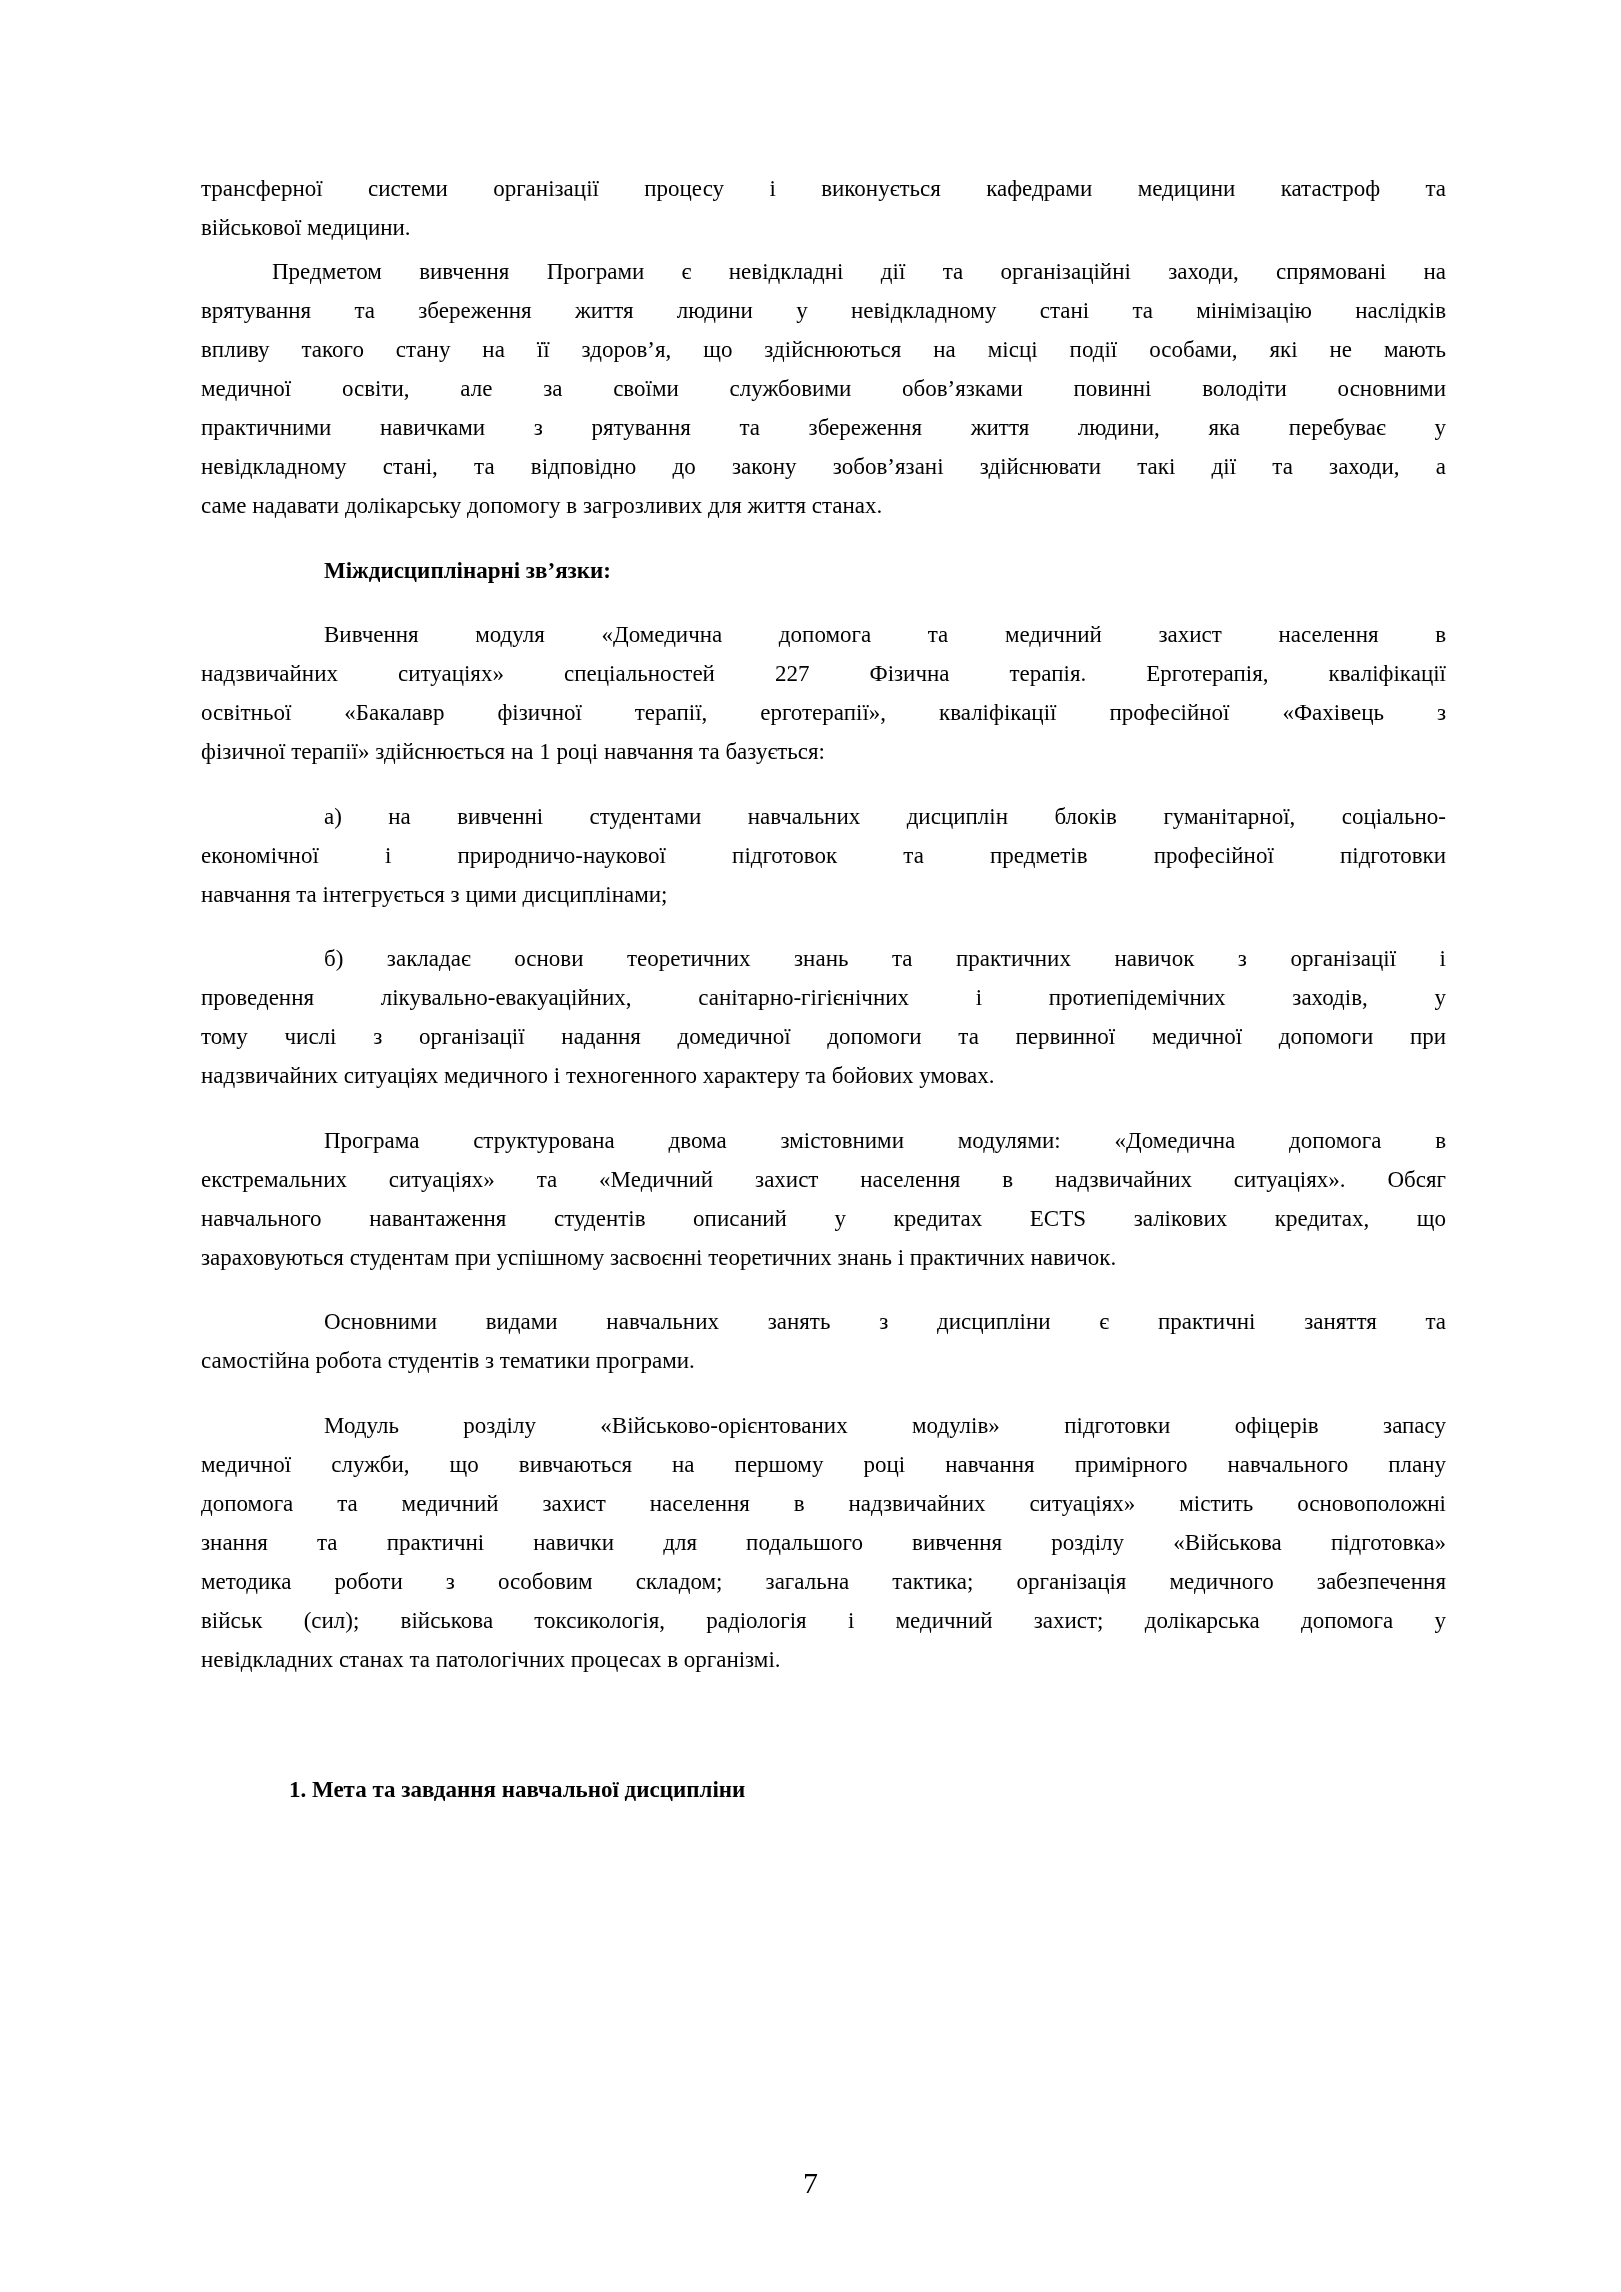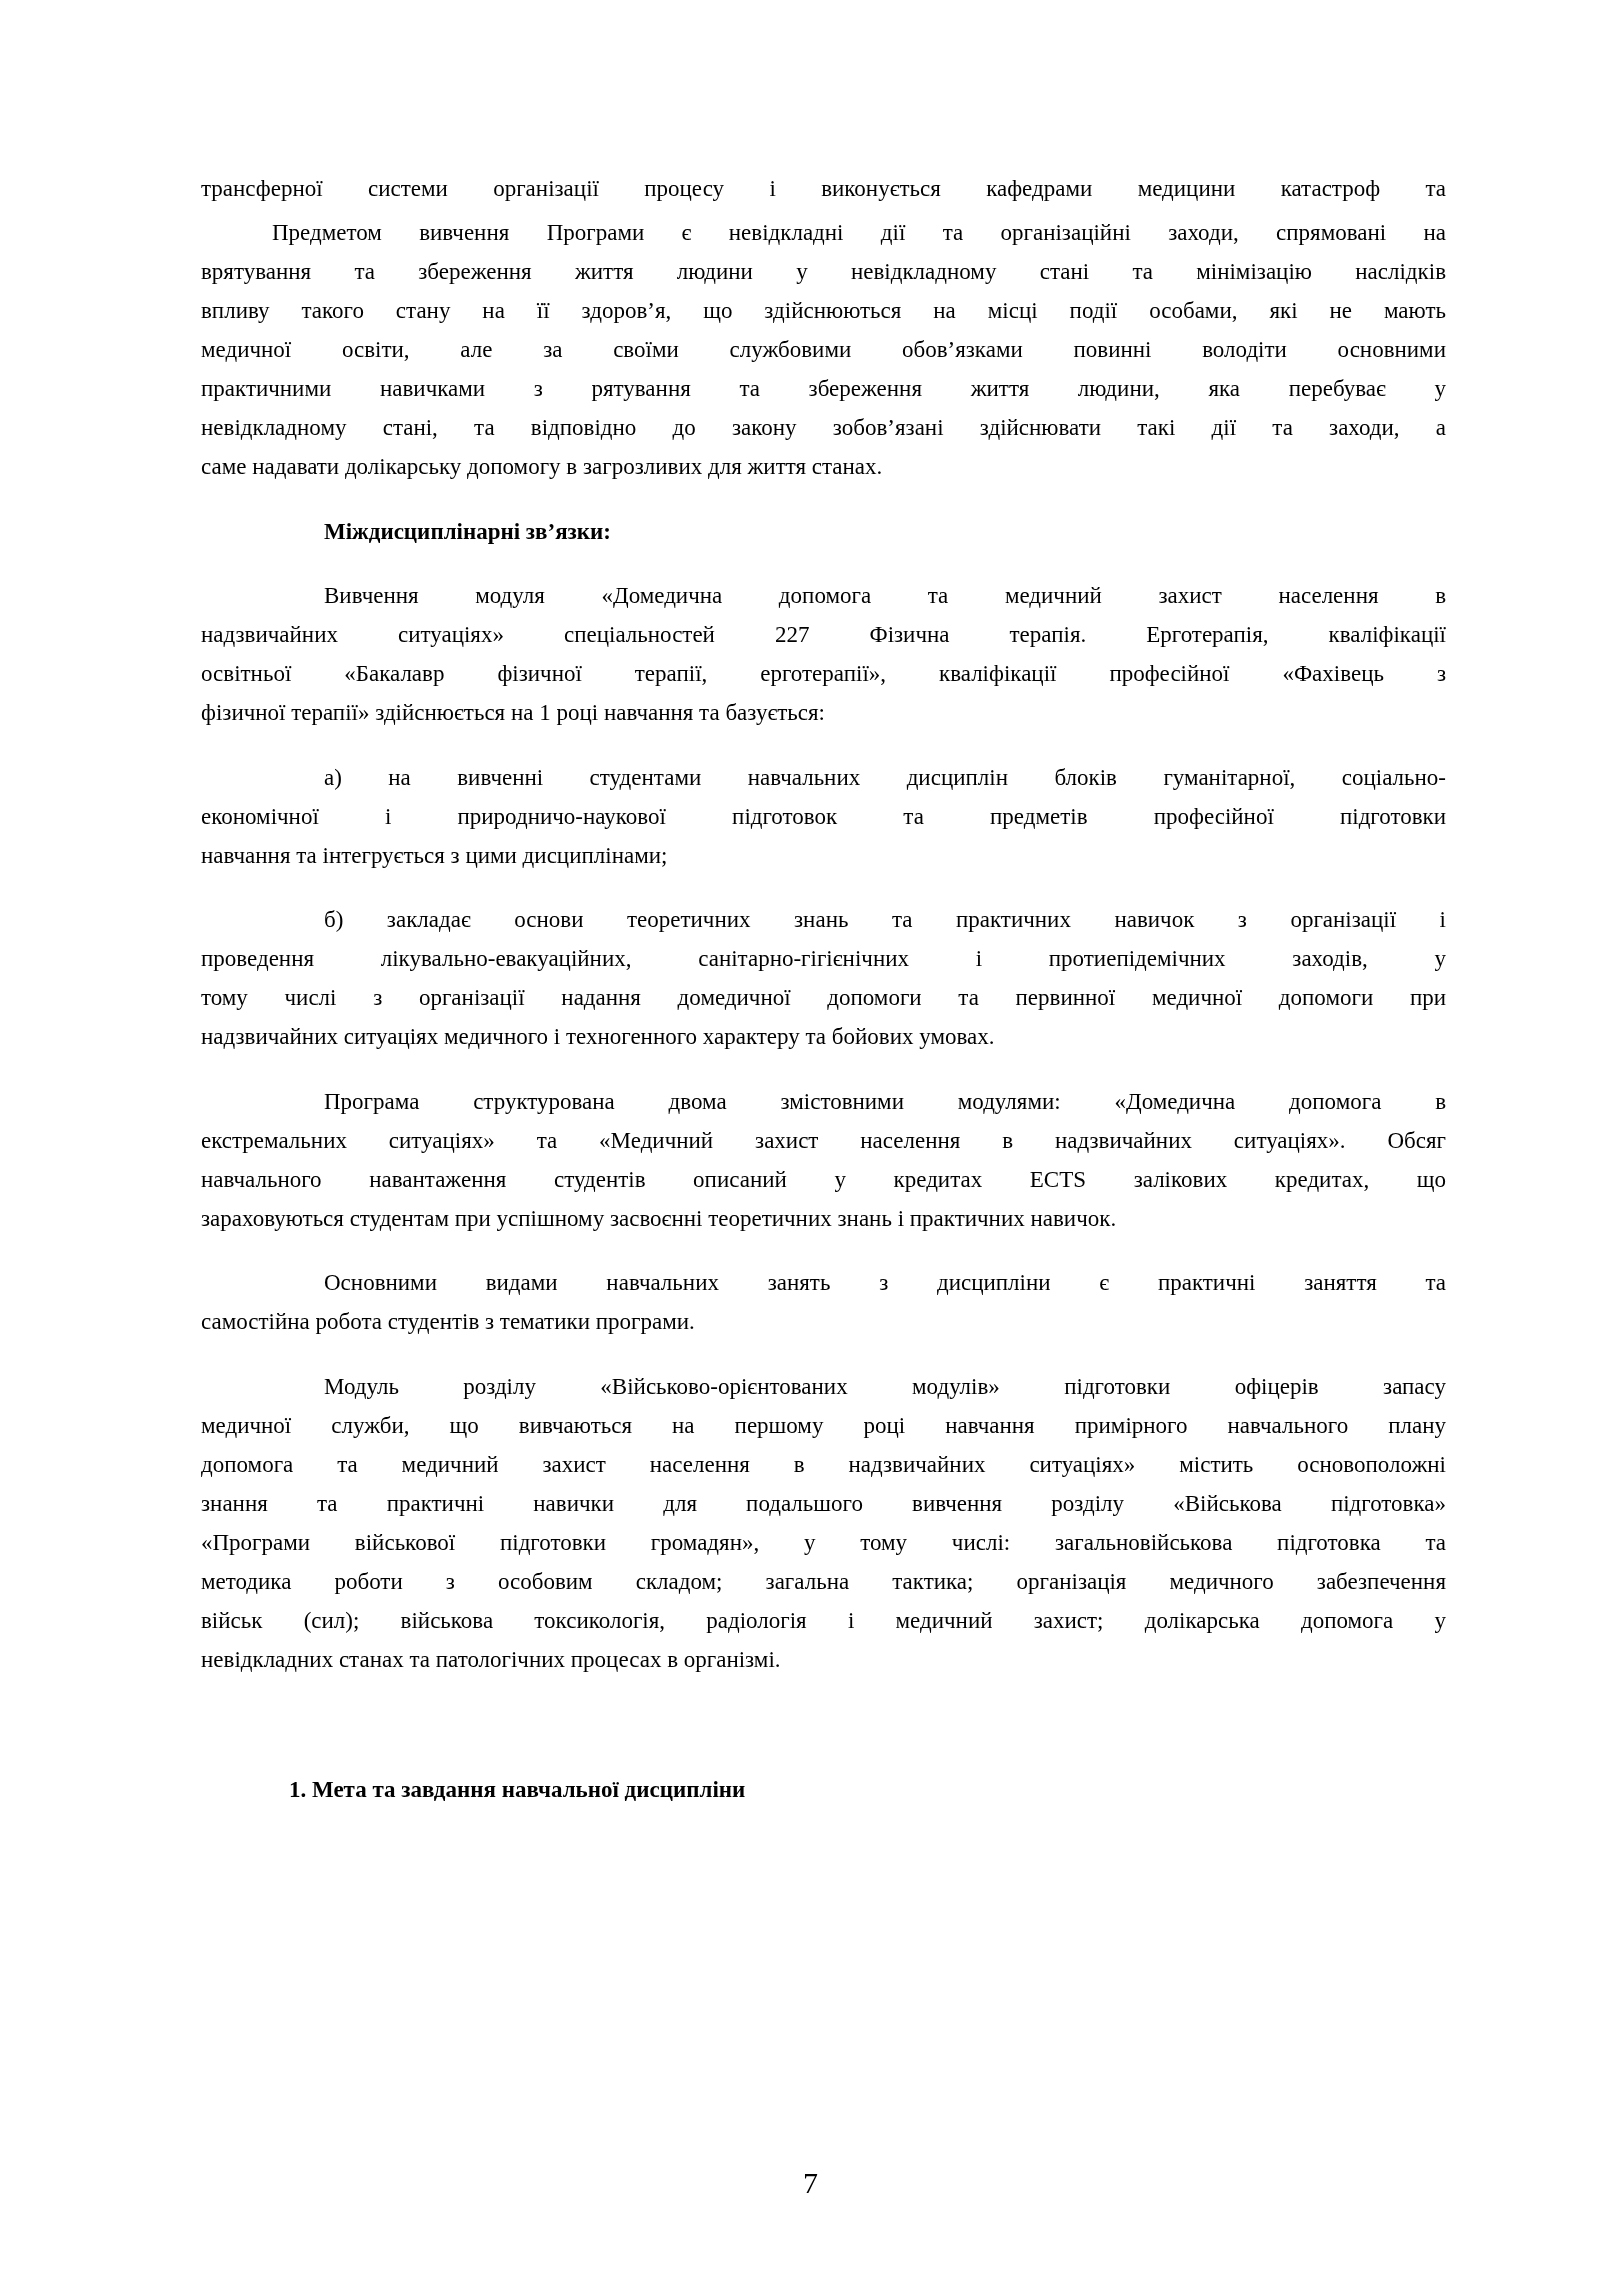--- a/index.html
+++ b/index.html
@@ -55,20 +55,21 @@
     line-height: 39px;
   }
 </style>
 </head>
 <body>
 
 <div class="page">
   <div class="content" id="doc-body">
       <div class="para gap-none ind-0">
         <div class="ln first">трансферної системи організації процесу і виконується кафедрами медицини катастроф та</div>
+        <div class="ln last">військової медицини.</div>
       </div>
       <div class="para gap-small ind-72">
         <div class="ln first">Предметом вивчення Програми є невідкладні дії та організаційні заходи, спрямовані на</div>
         <div class="ln">врятування та збереження життя людини у невідкладному стані та мінімізацію наслідків</div>
         <div class="ln">впливу такого стану на її здоров’я, що здійснюються на місці події особами, які не мають</div>
         <div class="ln">медичної освіти, але за своїми службовими обов’язками повинні володіти основними</div>
         <div class="ln">практичними навичками з рятування та збереження життя людини, яка перебуває у</div>
         <div class="ln">невідкладному стані, та відповідно до закону зобов’язані здійснювати такі дії та заходи, а</div>
         <div class="ln last">саме надавати долікарську допомогу в загрозливих для життя станах.</div>
       </div>
@@ -100,21 +101,20 @@
       </div>
       <div class="para gap-line ind-125">
         <div class="ln first">Основними видами навчальних занять з дисципліни є практичні заняття та</div>
         <div class="ln last">самостійна робота студентів з тематики програми.</div>
       </div>
       <div class="para gap-line ind-125">
         <div class="ln first">Модуль розділу «Військово-орієнтованих модулів» підготовки офіцерів запасу</div>
         <div class="ln">медичної служби, що вивчаються на першому році навчання примірного навчального плану</div>
         <div class="ln">допомога та медичний захист населення в надзвичайних ситуаціях» містить основоположні</div>
         <div class="ln">знання та практичні навички для подальшого вивчення розділу «Військова підготовка»</div>
-        <div class="ln">«Програми військової підготовки громадян», у тому числі: загальновійськова підготовка та</div>
         <div class="ln">методика роботи з особовим складом; загальна тактика; організація медичного забезпечення</div>
         <div class="ln">військ (сил); військова токсикологія, радіологія і медичний захист; долікарська допомога у</div>
         <div class="ln last">невідкладних станах та патологічних процесах в організмі.</div>
       </div>
       <div class="para gap-section ind-90 bold">
         <div class="ln first last">1. Мета та завдання навчальної дисципліни</div>
       </div>
     </div>
   <div class="footer">
     <span>7</span>

